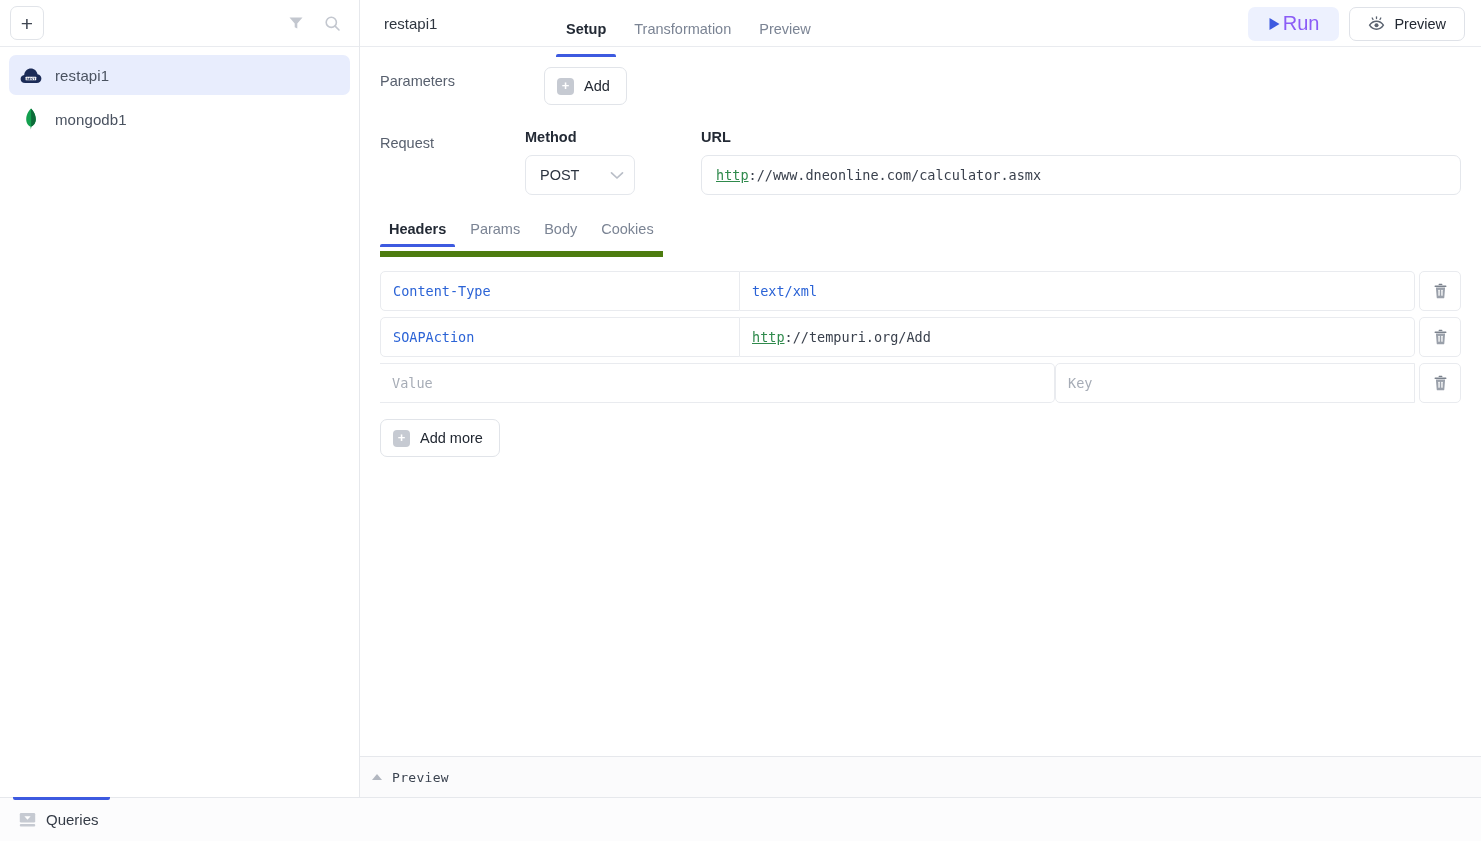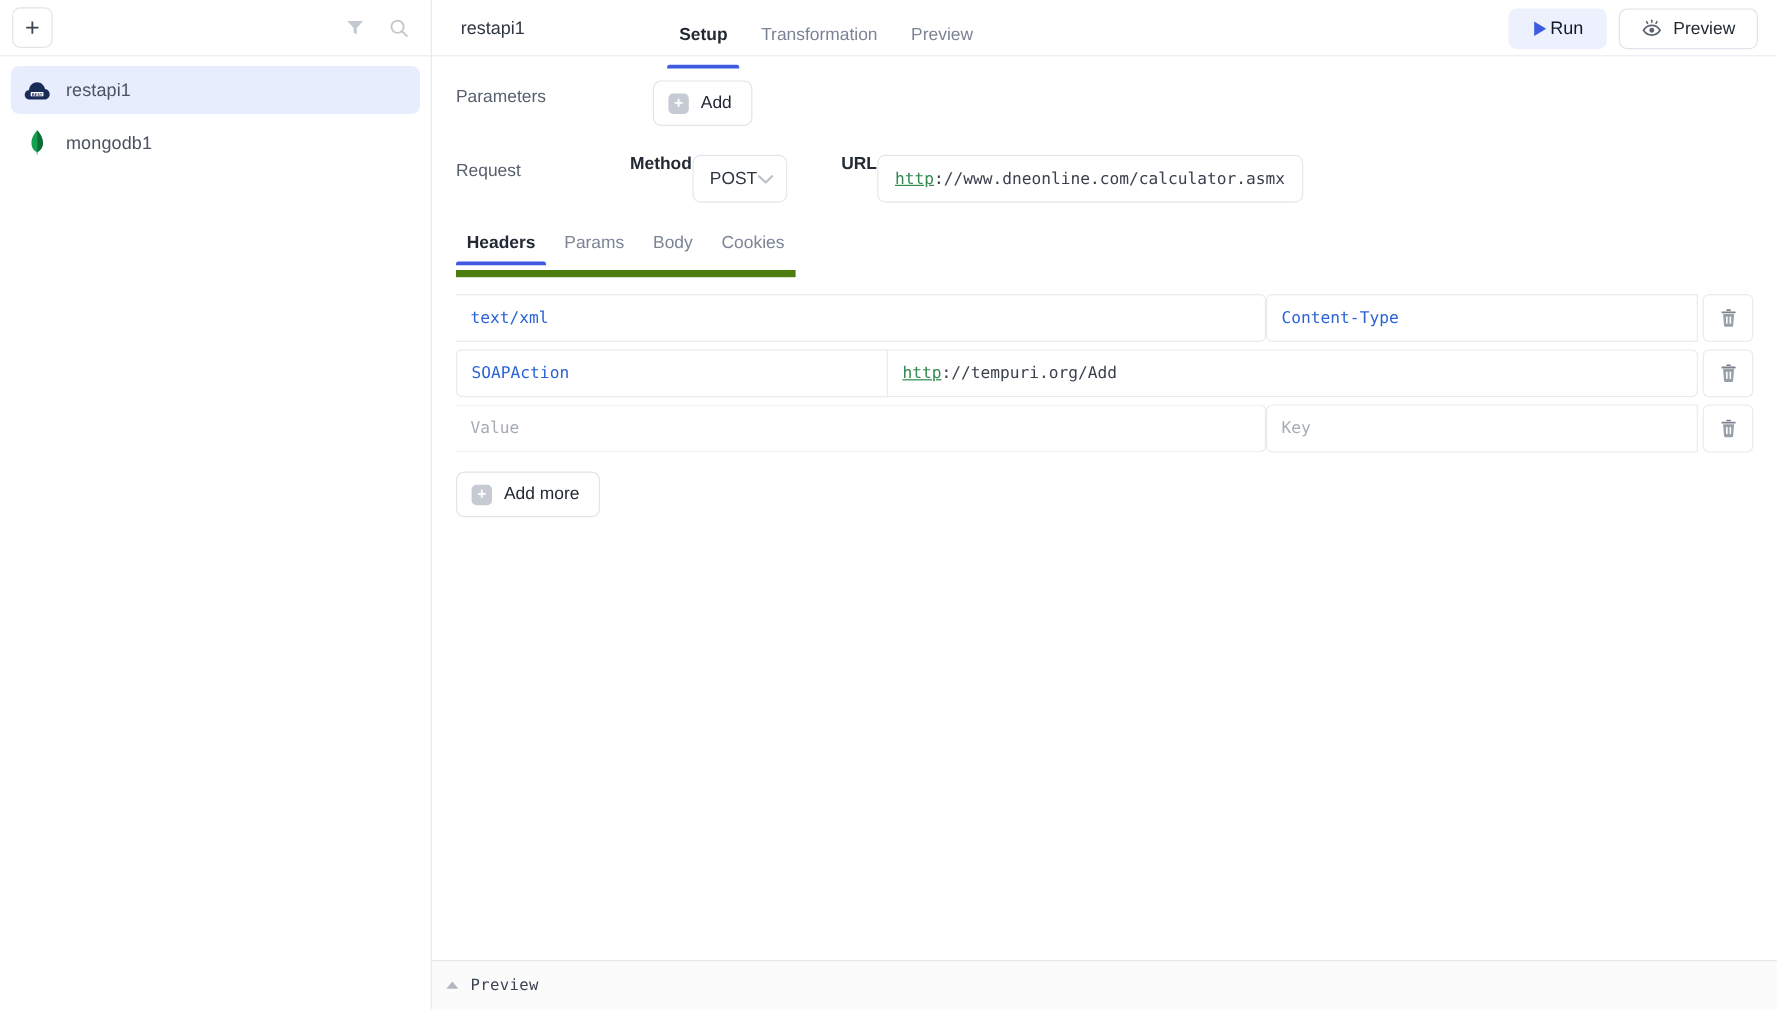--- a/index.html
+++ b/index.html
@@ -128,22 +128,22 @@
     height: 47px;
     gap: 10px;
   }
   .run-btn {
     display: flex; align-items: center; justify-content: center;
     gap: 2px;
     height: 34px;
     padding: 0 20px;
     background: #edf1fe;
     border-radius: 7px;
-    color: #0f172a;
-    font-size: 15px;
+    color: #8b5cf6;
+    font-size: 20px;
     border: none;
     cursor: pointer;
     font-family: inherit;
   }
   .preview-btn {
     display: flex; align-items: center; justify-content: center;
     gap: 9px;
     height: 34px;
     padding: 0 18px;
     background: #fff;
@@ -190,21 +190,21 @@
     background: #c6cad2;
     color: #ffffff;
     font-size: 13px;
     line-height: 15px;
     text-align: center;
     font-weight: bold;
     flex: 0 0 auto;
   }
 
   .request-row { margin-top: 24px; display: flex; align-items: flex-start; }
-  .field-col { display: flex; flex-direction: row; }
+  .field-col { display: flex; flex-direction: column; }
   .field-col.method { width: 110px; flex: 0 0 auto; margin-right: 66px; }
   .field-col.url { flex: 1 1 auto; min-width: 0; }
   .field-label {
     font-size: 14.5px;
     font-weight: bold;
     color: #232a35;
     margin-bottom: 10px;
   }
   .select-box {
     height: 40px;
@@ -486,26 +486,26 @@
             <span>Body</span>
           </div>
           <div class="subtab">
             <span>Cookies</span>
           </div>
         </div>
 
         <div class="kv-table">
 
           <div class="kv-row">
+            <div class="kv-cell kv-key">
+              <span>Content-Type</span>
+            </div>
             <div class="kv-cell kv-val">
               <span class="sch"></span>
                 <span>text/xml</span>
-            </div>
-            <div class="kv-cell kv-key">
-              <span>Content-Type</span>
             </div>
             <div class="kv-del">
               <svg width="15" height="16" viewBox="0 0 15 16">
                 <rect x="5.6" y="0.8" width="3.8" height="1.3" rx="0.5" fill="#7b828d"></rect>
                 <rect x="1.6" y="2.5" width="11.8" height="1.5" rx="0.6" fill="#7b828d"></rect>
                 <path d="M2.9 4.6 H12.1 L11.3 14.4 C11.26 15 10.9 15.3 10.4 15.3 H4.6 C4.1 15.3 3.74 15 3.7 14.4 Z" fill="#9aa0aa"></path>
                 <rect x="5.4" y="6.8" width="1.3" height="6" rx="0.5" fill="#ffffff"></rect>
                 <rect x="8.3" y="6.8" width="1.3" height="6" rx="0.5" fill="#ffffff"></rect>
               </svg>
             </div>
@@ -557,14 +557,25 @@
       </div>
 
       <div class="preview-strip">
         <span class="preview-caret"></span>
         <span class="preview-strip-label">Preview</span>
       </div>
 
     </div>
   </div>
 
+  <div class="bottombar">
+    <div class="queries-indicator"></div>
+    <div class="queries-tab">
+      <svg width="17" height="16" viewBox="0 0 17 16">
+        <rect x="0.8" y="1" width="15.4" height="9.4" rx="1.2" fill="#c6cad2"></rect>
+        <path d="M5.4 4.2 H11.6 L8.5 7.8 Z" fill="#ffffff"></path>
+        <rect x="0.8" y="12" width="15.4" height="2.6" rx="1" fill="#c6cad2"></rect>
+      </svg>
+      <span class="queries-label">Queries</span>
+    </div>
+  </div>
 
 </div>
 
 </body></html>

